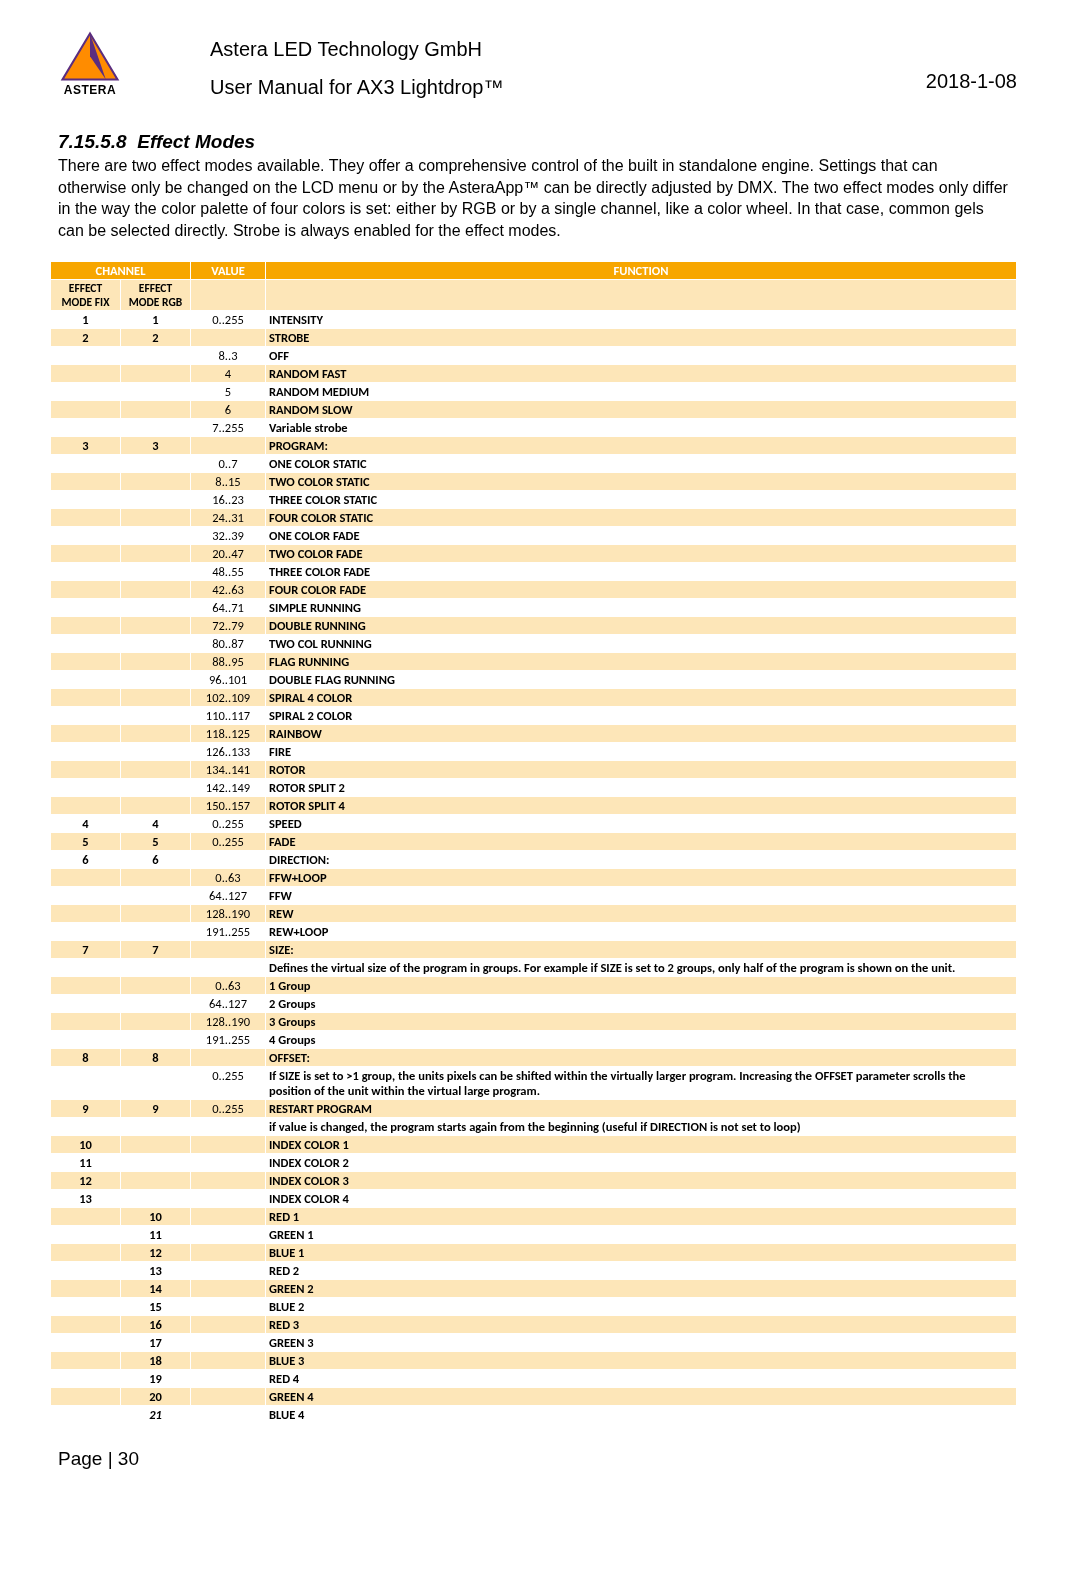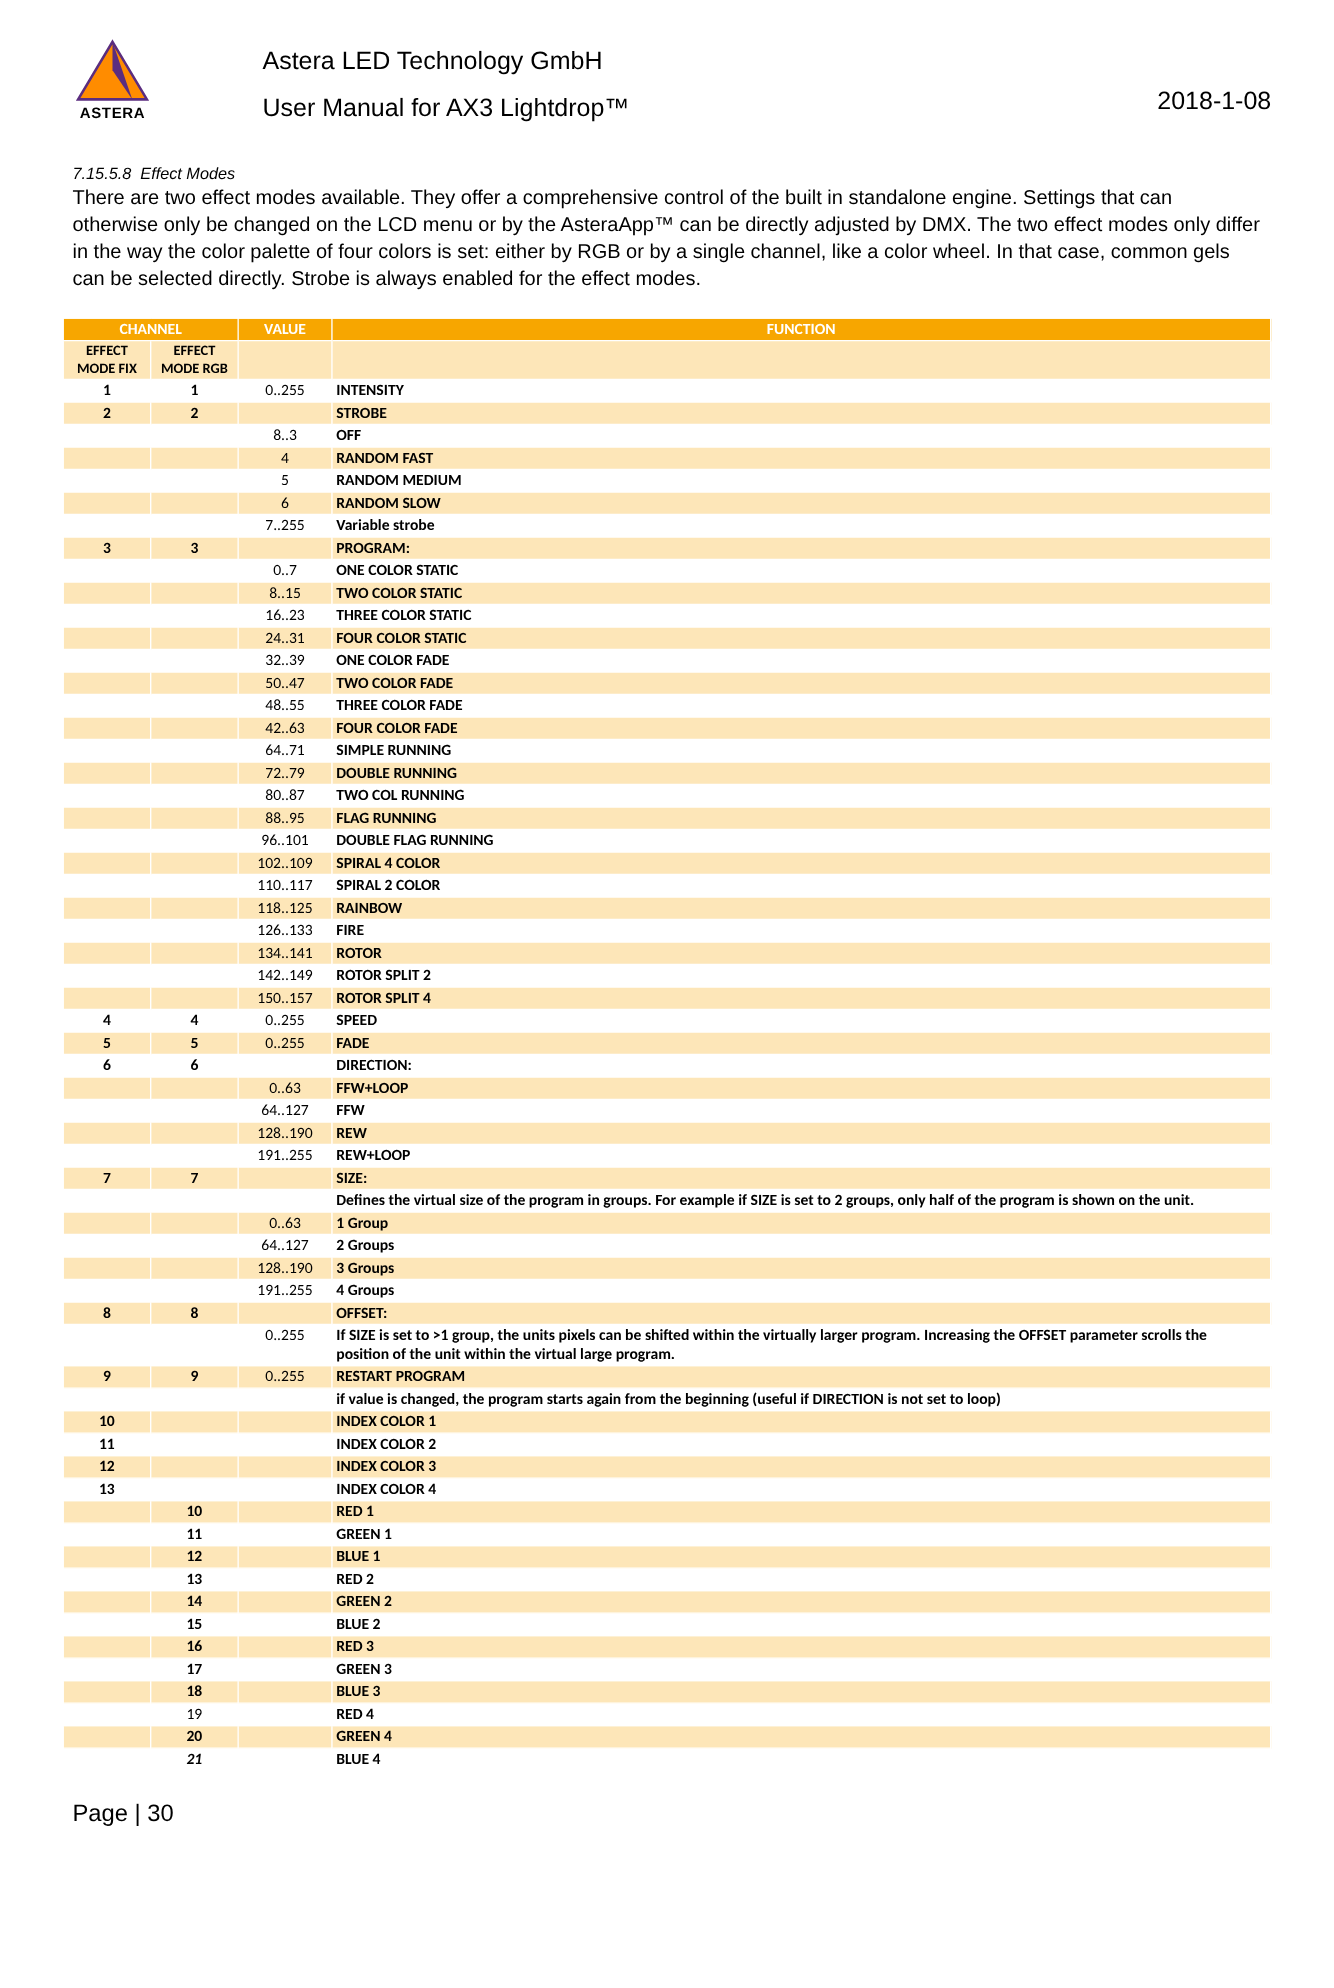--- a/index.html
+++ b/index.html
@@ -40,23 +40,23 @@
     font-size: 20px;
     line-height: 1.9;
   }
   .header-date {
     width: 120px;
     text-align: right;
     padding-top: 40px;
     font-size: 20px;
   }
   .section-num {
-    font-weight: normal;
+    font-weight: bold;
     font-style: italic;
-    font-size: 13px;
+    font-size: 19px;
     margin-top: 10px;
     margin-left: 8px;
   }
   .body-text {
     font-size: 16px;
     line-height: 1.35;
     margin: 2px 8px 20px 8px;
   }
   table.dmx {
     border-collapse: collapse;
@@ -212,21 +212,21 @@
         </tr>
         <tr class="light">
           <td class="c-fix" style=""></td>
           <td class="c-rgb" style=""></td>
           <td class="c-val">32..39</td>
           <td class="c-fun fun">ONE COLOR FADE</td>
         </tr>
         <tr class="shade">
           <td class="c-fix" style=""></td>
           <td class="c-rgb" style=""></td>
-          <td class="c-val">50..47</td>
+          <td class="c-val">20..47</td>
           <td class="c-fun fun">TWO COLOR FADE</td>
         </tr>
         <tr class="light">
           <td class="c-fix" style=""></td>
           <td class="c-rgb" style=""></td>
           <td class="c-val">48..55</td>
           <td class="c-fun fun">THREE COLOR FADE</td>
         </tr>
         <tr class="shade">
           <td class="c-fix" style=""></td>
@@ -481,21 +481,21 @@
           <td class="c-fun fun">GREEN 3</td>
         </tr>
         <tr class="shade">
           <td class="c-fix" style="font-weight:bold;"></td>
           <td class="c-rgb" style="font-weight:bold;">18</td>
           <td class="c-val"></td>
           <td class="c-fun fun">BLUE 3</td>
         </tr>
         <tr class="light">
           <td class="c-fix" style="font-weight:bold;"></td>
-          <td class="c-rgb" style="font-weight:normal;">19</td>
+          <td class="c-rgb" style="font-weight:bold;">19</td>
           <td class="c-val"></td>
           <td class="c-fun fun">RED 4</td>
         </tr>
         <tr class="shade">
           <td class="c-fix" style="font-weight:bold;"></td>
           <td class="c-rgb" style="font-weight:bold;">20</td>
           <td class="c-val"></td>
           <td class="c-fun fun">GREEN 4</td>
         </tr>
         <tr class="light">

